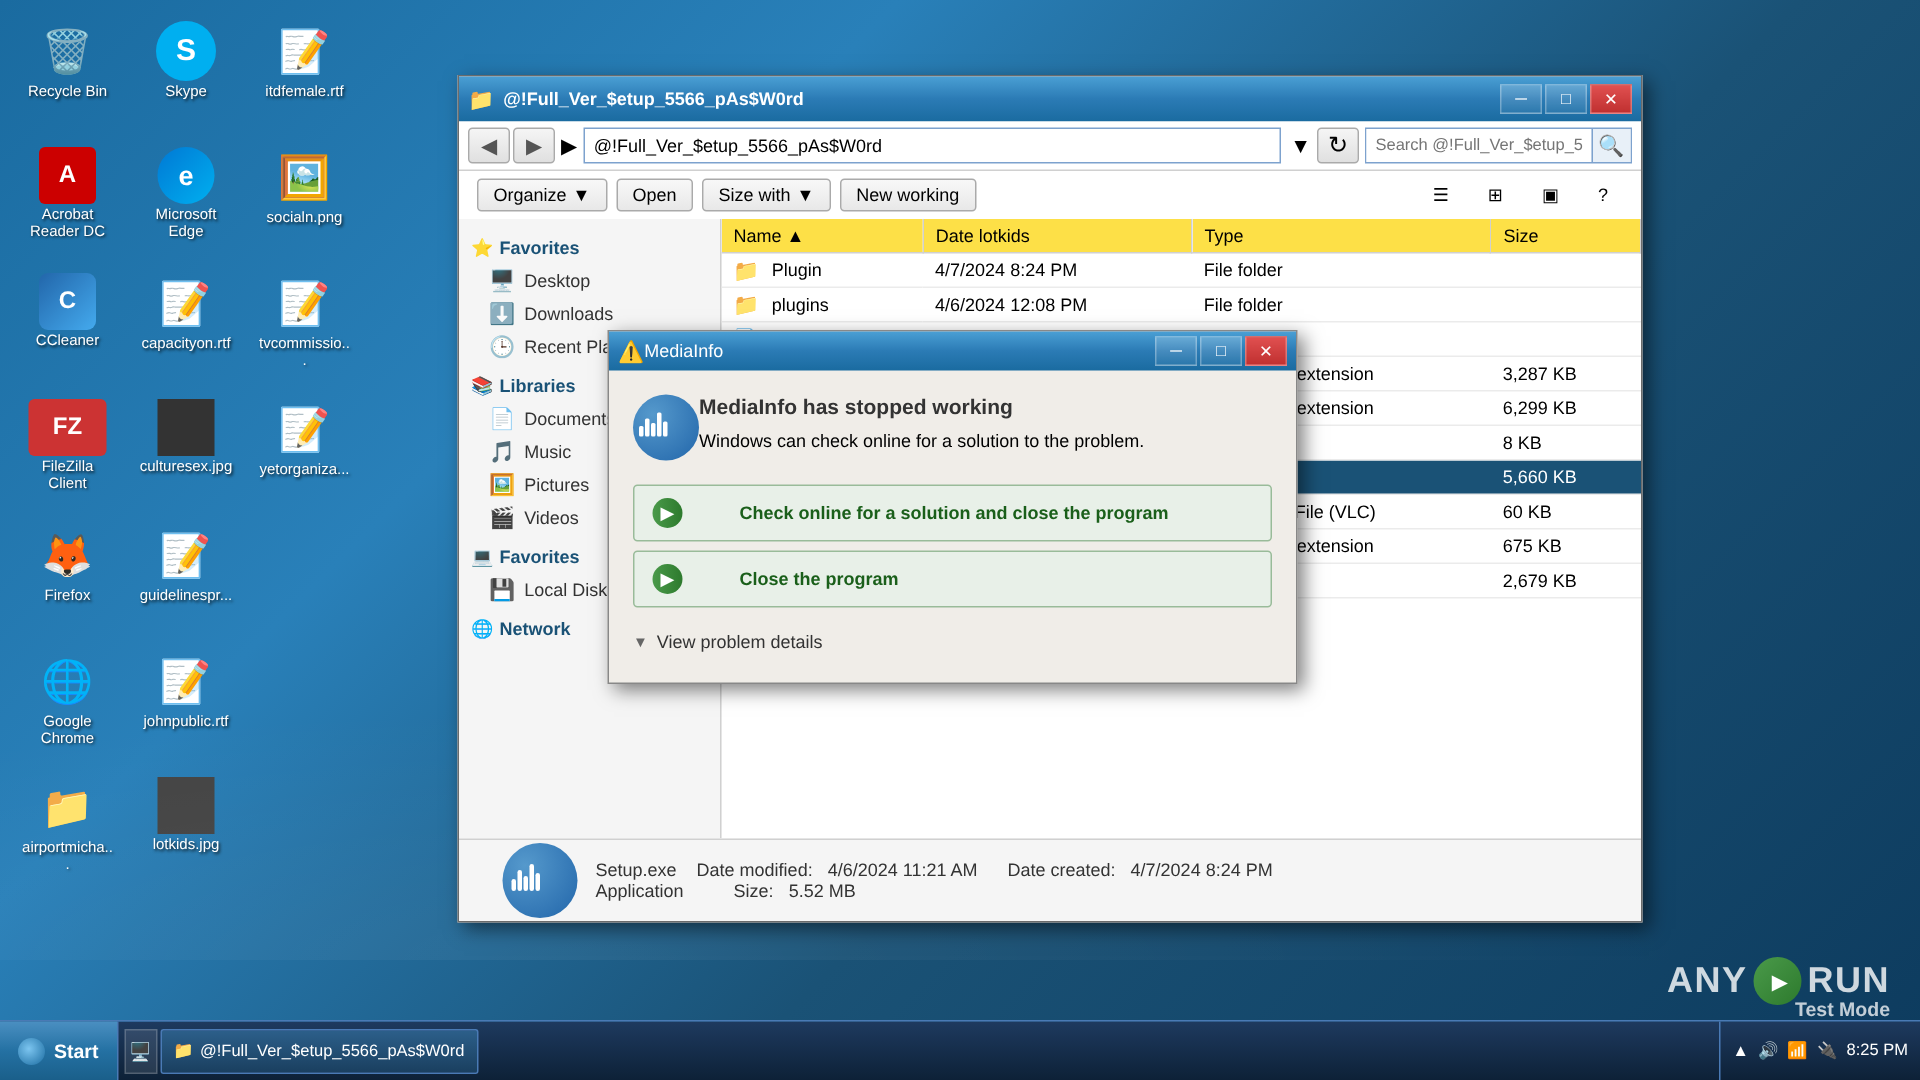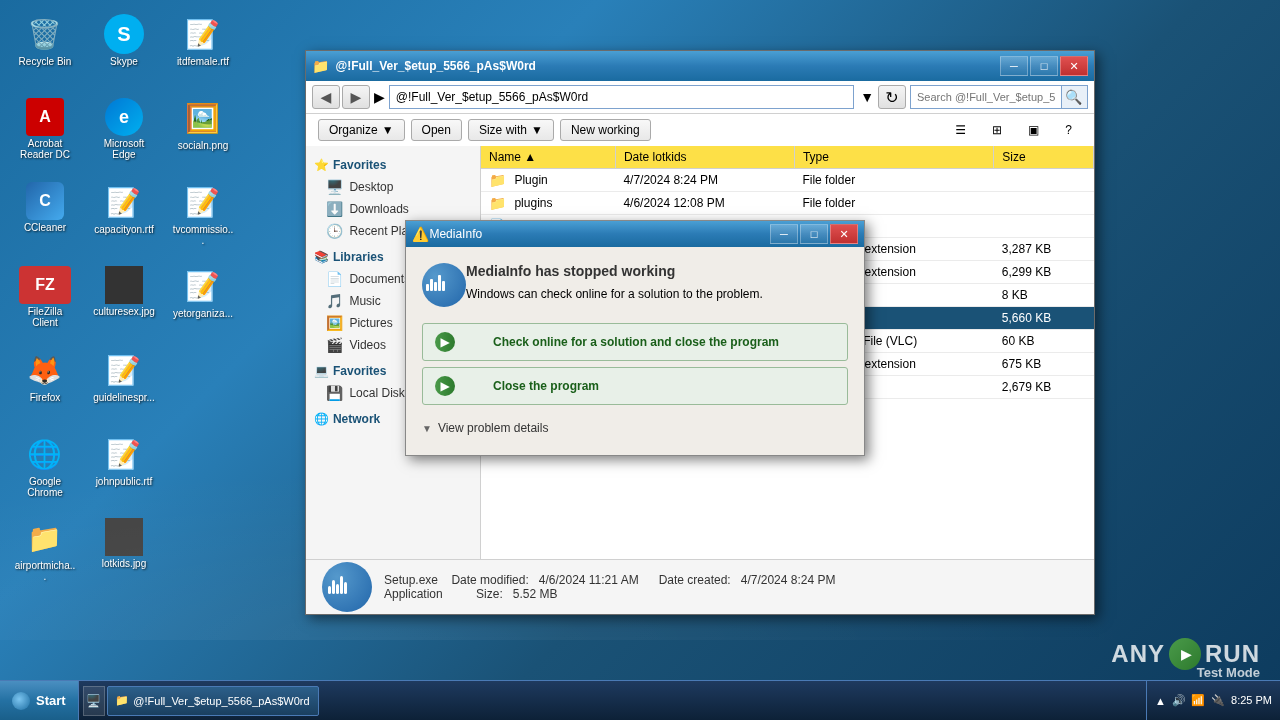--- a/index.html
+++ b/index.html
@@ -380,21 +380,21 @@
       gap: 4px;
     }
 
     
     .status-bar {
       height: 55px;
       background: #f5f5f5;
       border-top: 1px solid #d0d0d0;
       display: flex;
       align-items: center;
-      padding: 0 16px;
+      padding: 0 29px;
       gap: 12px;
     }
 
     .status-details {
       font-size: 12px;
       color: #333;
     }
 
     
     .mediainfo-dialog {

